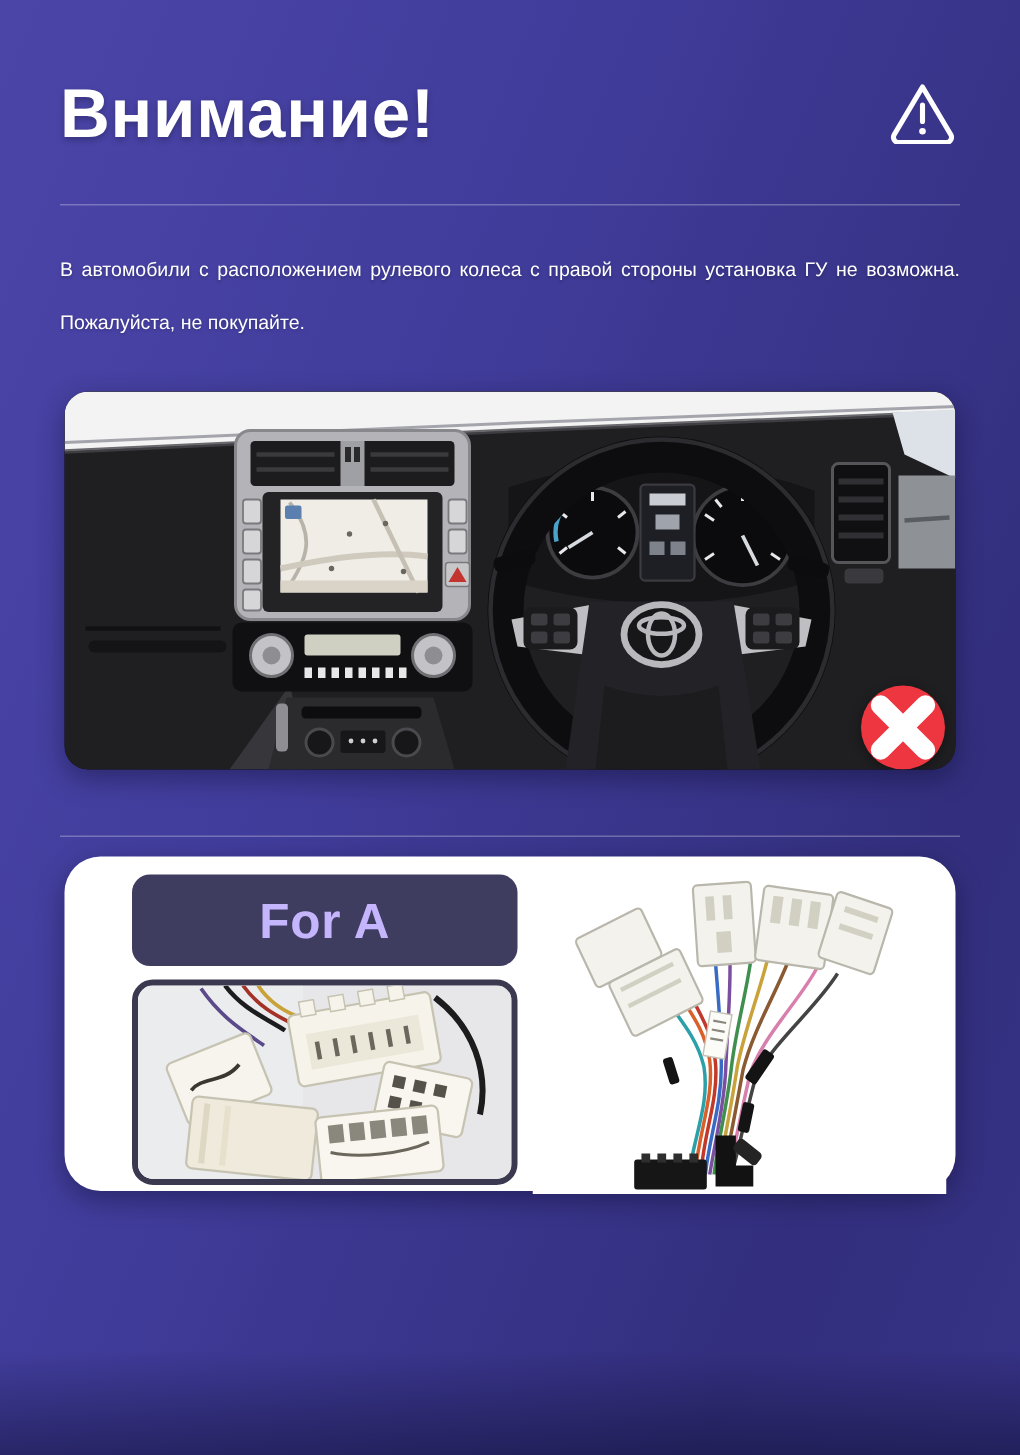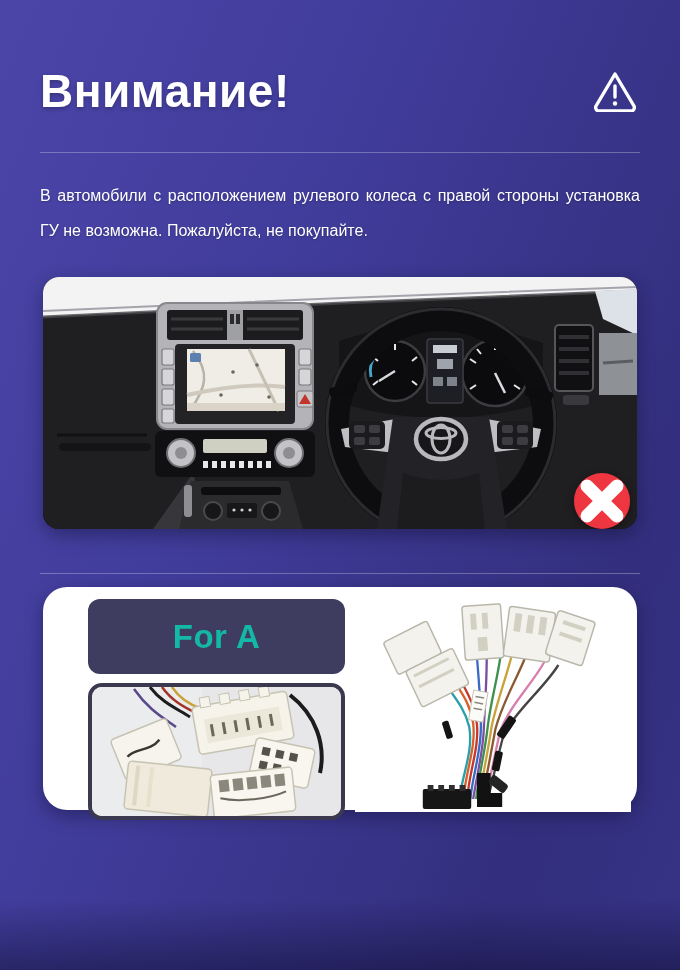--- a/index.html
+++ b/index.html
@@ -5,30 +5,30 @@
   html,body{margin:0;padding:0;}
   body{
     width:680px;height:970px;overflow:hidden;position:relative;
     font-family:"Liberation Sans","DejaVu Sans",sans-serif;
     background:linear-gradient(112deg,#4b45a8 0%,#413d9c 35%,#332f7e 80%,#363285 100%);
   }
   body::after{
     content:"";position:absolute;left:0;right:0;bottom:0;height:70px;pointer-events:none;
     background:linear-gradient(180deg,rgba(10,10,40,0) 0%,rgba(10,10,40,.45) 100%);
   }
-  .content{padding:16px 40px;position:relative;}
+  .content{padding:0 40px;position:relative;}
   header{display:flex;justify-content:space-between;align-items:center;padding-top:48px;}
   h1{
     margin:0;color:#fff;font-size:46px;font-weight:bold;letter-spacing:.5px;
     text-shadow:0 2px 4px rgba(0,0,0,.25);
   }
   .warn-icon{width:46px;height:42px;margin-right:2px;}
   .divider{height:1px;background:rgba(255,255,255,.28);border:none;margin:34px 0 0 0;}
   p.warning{
-    color:#fff;font-size:16px;line-height:35px;margin:25px 0 0 0;
+    color:#fff;font-size:13px;line-height:35px;margin:25px 0 0 0;
     text-align:justify;text-shadow:0 1px 2px rgba(0,0,0,.25);
   }
   .photo-card{
     width:594px;height:252px;margin:29px auto 0 auto;border-radius:16px;
     overflow:hidden;position:relative;background:#17171a;
     box-shadow:0 6px 18px rgba(0,0,20,.35);
   }
   .photo-card svg{display:block;width:100%;height:100%;}
   .reject-badge{
     position:absolute;left:531px;top:196px;width:56px;height:56px;border-radius:50%;
@@ -37,23 +37,23 @@
   }
   .divider2{margin-top:44px;}
   .kit-card{
     width:594px;height:223px;margin:13px auto 0 auto;border-radius:24px;
     background:var(--card_bg,#ffffff);box-sizing:border-box;
     display:flex;padding:12px 6px 0 45px;gap:10px;position:relative;
     box-shadow:0 6px 18px rgba(0,0,20,.35);
   }
   .kit-left{width:257px;flex:0 0 257px;}
   .kit-badge{
-    height:75px;border-radius:12px;background:var(--badge_bg,#3e3c5f);
+    height:61px;border-radius:12px;background:var(--badge_bg,#3e3c5f);
     display:flex;align-items:center;justify-content:center;
-    color:#14b8a6;font-size:33px;font-weight:bold;letter-spacing:.5px;
+    color:#c4b5fd;font-size:33px;font-weight:bold;letter-spacing:.5px;
   }
   .kit-photo-frame{
     margin-top:9px;height:129px;border:4px solid #3b3950;border-radius:14px;
     overflow:hidden;background:#e7e7e9;
   }
   .kit-photo-frame svg{display:block;width:100%;height:100%;}
   .kit-right{flex:1;padding-top:4px;}
   .kit-right svg{display:block;width:100%;height:209px;}
 </style>
 </head>

